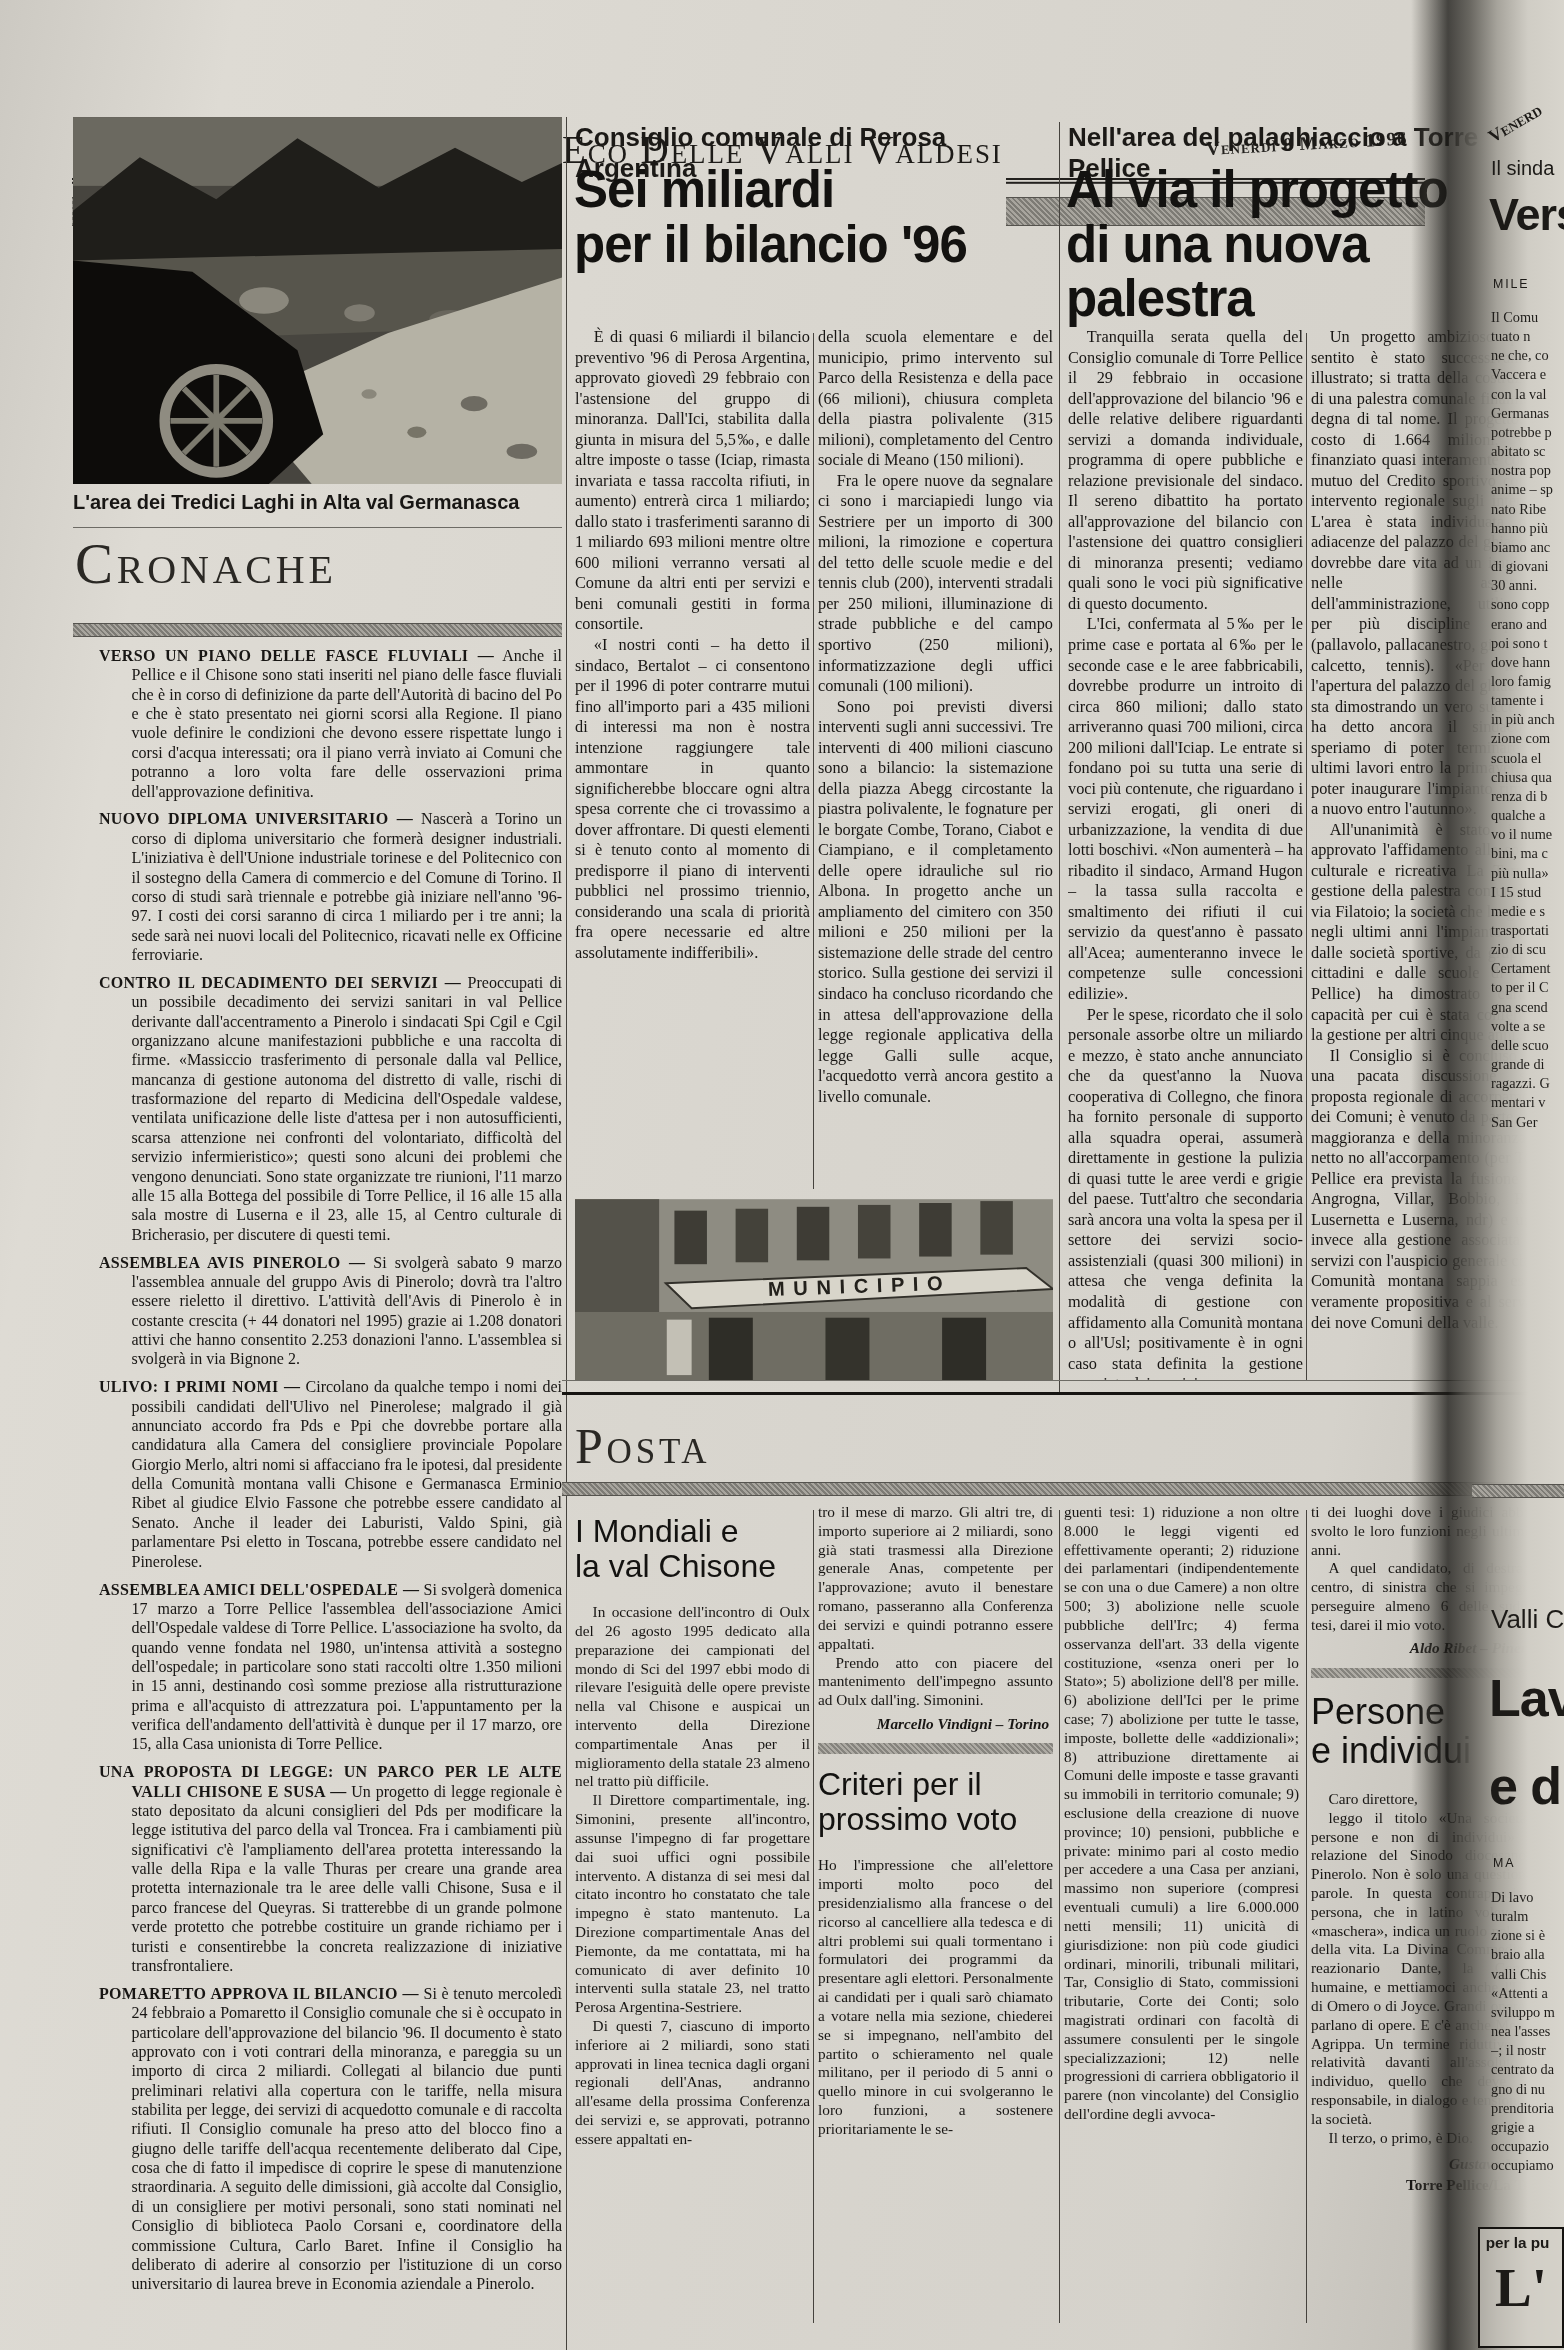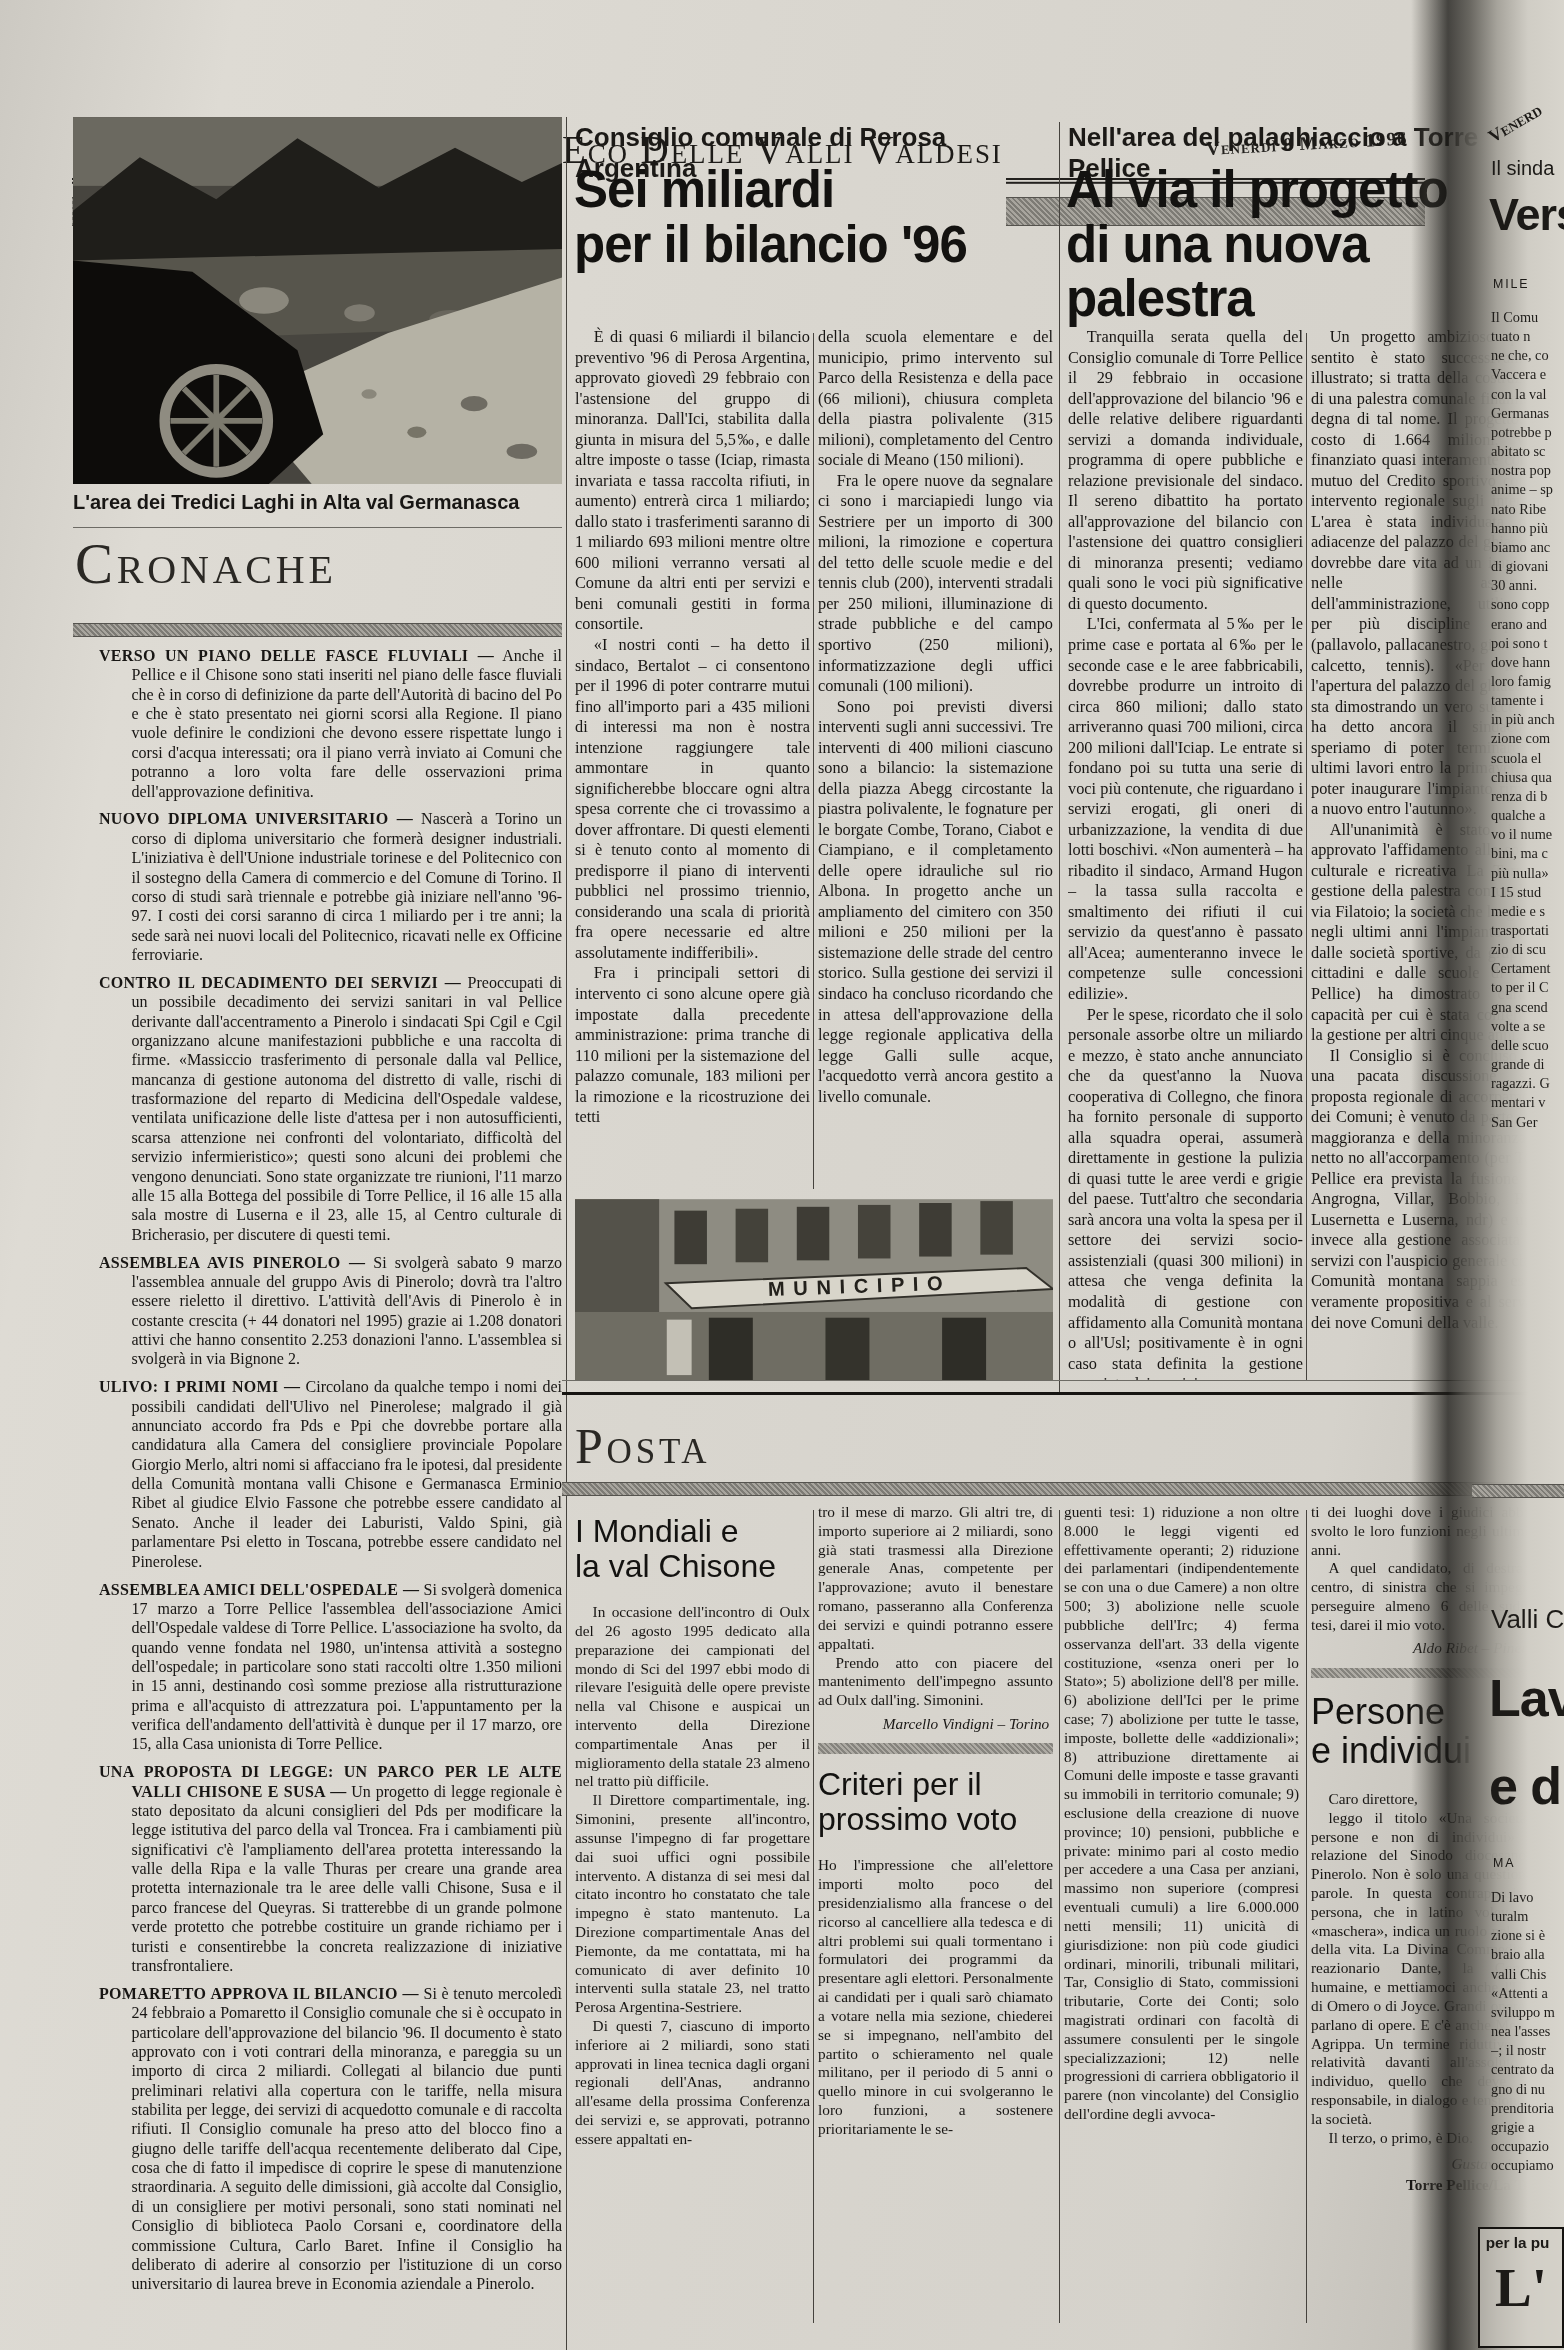--- a/index.html
+++ b/index.html
@@ -26,21 +26,21 @@
   
   .caption{left:73px;top:491px;width:489px;font-family:"Liberation Sans",sans-serif;font-weight:bold;font-size:20px;}
   .section-title{font-variant:small-caps;font-size:57px;letter-spacing:3.8px;color:#2a2824;}
   .briefs{left:73px;top:646px;width:489px;font-size:16px;line-height:1.21;text-align:justify;hyphens:auto;}
   .brief{padding-left:32.5px;text-indent:-32.5px;margin-bottom:8.6px;margin-left:26px;}
   .brief b{letter-spacing:0.3px;}
   
   .ltitle{font-family:"Liberation Sans",sans-serif;font-weight:normal;font-size:32px;line-height:1.1;white-space:pre-line;margin:3.8px 0 19px;color:#131210;}
   .posta-col{font-size:15.3px;line-height:1.23;text-align:justify;overflow:hidden;hyphens:auto;}
   .posta-col p{margin:0;text-indent:1.15em;}
-  .sig{font-style:italic;text-align:right;margin:4.8px 3.8px 9.6px 0;text-indent:0!important;}
+  .sig{font-style:italic;text-align:right;margin:4.8px 3.8px 9.6px 0;text-indent:0!important;font-weight:bold;}
   .mini-band{height:10.5px;margin:7.6px 0 13.4px;background:repeating-linear-gradient(45deg,#85837d 0 1.9px,#aeaba4 1.9px 3.8px);}
   
   .fold{left:1411px;top:0;width:154px;height:2351px;
     background:linear-gradient(90deg,rgba(70,68,62,0) 0%,rgba(70,68,62,.4) 10%,rgba(28,27,24,.78) 24%,rgba(95,93,87,.92) 38%,rgba(165,162,154,.97) 56%,rgba(208,205,197,1) 76%,rgba(216,213,205,1) 100%);}
   .fold-el{position:absolute;color:#1c1a17;}
   .ffrag{width:73px;font-size:14.3px;line-height:1.34;color:#1f1d1a;}
   .ffrag p{margin:0;text-indent:0;white-space:nowrap;overflow:hidden;}
   .fold-date{font-variant:small-caps;font-weight:bold;font-size:18px;transform:rotate(-30deg);}
   .fkick{font-family:"Liberation Sans",sans-serif;font-size:20px;}
   .fhead{font-family:"Liberation Sans",sans-serif;font-weight:bold;font-size:45px;letter-spacing:-1px;}
@@ -112,21 +112,20 @@
   </div>
 
   <div class="abs vrule" style="left:566px;top:117px;height:2234px;"></div>
 
   <div class="abs kicker" style="left:575px;top:122px;width:478px;">Consiglio comunale di Perosa Argentina</div>
   <div class="abs headline" style="left:574px;top:163px;width:483px;">Sei miliardi
 per il bilancio '96</div>
   <div class="abs colt" style="left:575px;top:327px;width:235px;height:866px;">
       <p>È di quasi 6 miliardi il bilancio preventivo '96 di Perosa Argentina, approvato giovedì 29 febbraio con l'astensione del gruppo di minoranza. Dall'Ici, stabilita dalla giunta in misura del 5,5‰, e dalle altre imposte o tasse (Iciap, rimasta invariata e tassa raccolta rifiuti, in aumento) entrerà circa 1 miliardo; dallo stato i trasferimenti saranno di 1 miliardo 693 milioni mentre oltre 600 milioni verranno versati al Comune da altri enti per servizi e beni comunali gestiti in forma consortile.</p>
       <p>«I nostri conti – ha detto il sindaco, Bertalot – ci consentono per il 1996 di poter contrarre mutui fino all'importo pari a 435 milioni di interessi ma non è nostra intenzione raggiungere tale ammontare in quanto significherebbe bloccare ogni altra spesa corrente che ci trovassimo a dover affrontare. Di questi elementi si è tenuto conto al momento di predisporre il piano di interventi pubblici nel prossimo triennio, considerando una scala di priorità fra opere necessarie ed altre assolutamente indifferibili».</p>
-      <p>Fra i principali settori di intervento ci sono alcune opere già impostate dalla precedente amministrazione: prima tranche di 110 milioni per la sistemazione del palazzo comunale, 183 milioni per la rimozione e la ricostruzione dei tetti</p>
     </div>
   <div class="abs vrule" style="left:813px;top:333px;height:856px;"></div>
   <div class="abs colt cont" style="left:818px;top:327px;width:235px;height:866px;">
       <p>della scuola elementare e del municipio, primo intervento sul Parco della Resistenza e della pace (66 milioni), chiusura completa della piastra polivalente (315 milioni), completamento del Centro sociale di Meano (150 milioni).</p>
       <p>Fra le opere nuove da segnalare ci sono i marciapiedi lungo via Sestriere per un importo di 300 milioni, la rimozione e copertura del tetto delle scuole medie e del tennis club (200), interventi stradali per 250 milioni, illuminazione di strade pubbliche e del campo sportivo (250 milioni), informatizzazione degli uffici comunali (100 milioni).</p>
       <p>Sono poi previsti diversi interventi sugli anni successivi. Tre interventi di 400 milioni ciascuno sono a bilancio: la sistemazione della piazza Abegg circostante la piastra polivalente, le fognature per le borgate Combe, Torano, Ciabot e Ciampiano, e il completamento delle opere idrauliche sul rio Albona. In progetto anche un ampliamento del cimitero con 350 milioni e 250 milioni per la sistemazione delle strade del centro storico. Sulla gestione dei servizi il sindaco ha concluso ricordando che in attesa dell'approvazione della legge regionale applicativa della legge Galli sulle acque, l'acquedotto verrà ancora gestito a livello comunale.</p>
     </div>
 
   <div class="abs" style="left:575px;top:1199px;width:478px;height:182px;">
     <svg width="478" height="182" viewBox="0 0 500 190">

